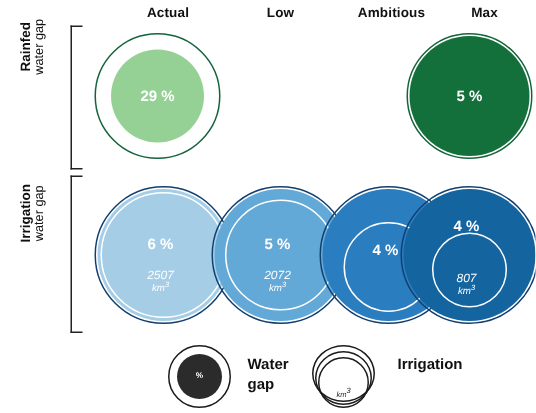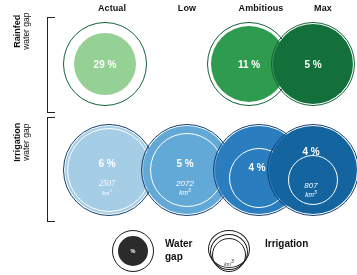--- a/index.html
+++ b/index.html
@@ -116,38 +116,33 @@
   <div class="bracket" style="left:47px;top:17px;height:94px;"></div>
   <div class="bracket" style="left:47px;top:117px;height:103px;"></div>
 
   <div class="bubble-group" style="left:61px;top:20px;width:88px;height:88px;">
     <div class="ring-outer" style="left:2px;top:2px;width:84px;height:84px;"></div>
     <div class="disc" style="left:13px;top:13px;width:62px;height:62px;background:#95D195;"></div>
     <div class="pct" style="top:39px;">29 %</div>
   </div>
 
 
-  <div class="bubble-group" style="left:205px;top:20px;width:88px;height:88px;">
-    <div class="ring-outer" style="left:2px;top:2px;width:84px;height:84px;"></div>
-    <div class="disc" style="left:6px;top:6px;width:76px;height:76px;background:#2E9B4E;"></div>
-    <div class="pct" style="top:39px;">11 %</div>
-  </div>
 
   <div class="bubble-group" style="left:269px;top:20px;width:88px;height:88px;">
     <div class="ring-outer" style="left:2px;top:2px;width:84px;height:84px;"></div>
     <div class="disc" style="left:4px;top:4px;width:80px;height:80px;background:#13703A;"></div>
     <div class="pct" style="top:39px;">5 %</div>
   </div>
 
   <div class="bubble-group" style="left:61px;top:122px;width:92px;height:96px;">
     <div class="ring-outer blue" style="left:2px;top:2px;width:92px;height:92px;"></div>
     <div class="disc" style="left:4px;top:4px;width:88px;height:88px;background:#A5CDE6;"></div>
     <div class="ring-inner" style="left:6px;top:6px;width:84px;height:84px;"></div>
     <div class="pct" style="top:36px;">6 %</div>
-    <div class="vol" style="top:58px;font-family:Liberation Serif, serif;">
+    <div class="vol" style="top:58px;">
       <span>2507</span>
       <span class="unit">km<span class="sup">3</span></span>
     </div>
   </div>
 
   <div class="bubble-group" style="left:139px;top:122px;width:92px;height:96px;">
     <div class="ring-outer blue" style="left:2px;top:2px;width:92px;height:92px;"></div>
     <div class="disc" style="left:4px;top:4px;width:88px;height:88px;background:#62A9D8;"></div>
     <div class="ring-inner" style="left:11px;top:11px;width:74px;height:74px;"></div>
     <div class="pct" style="top:36px;">5 %</div>

